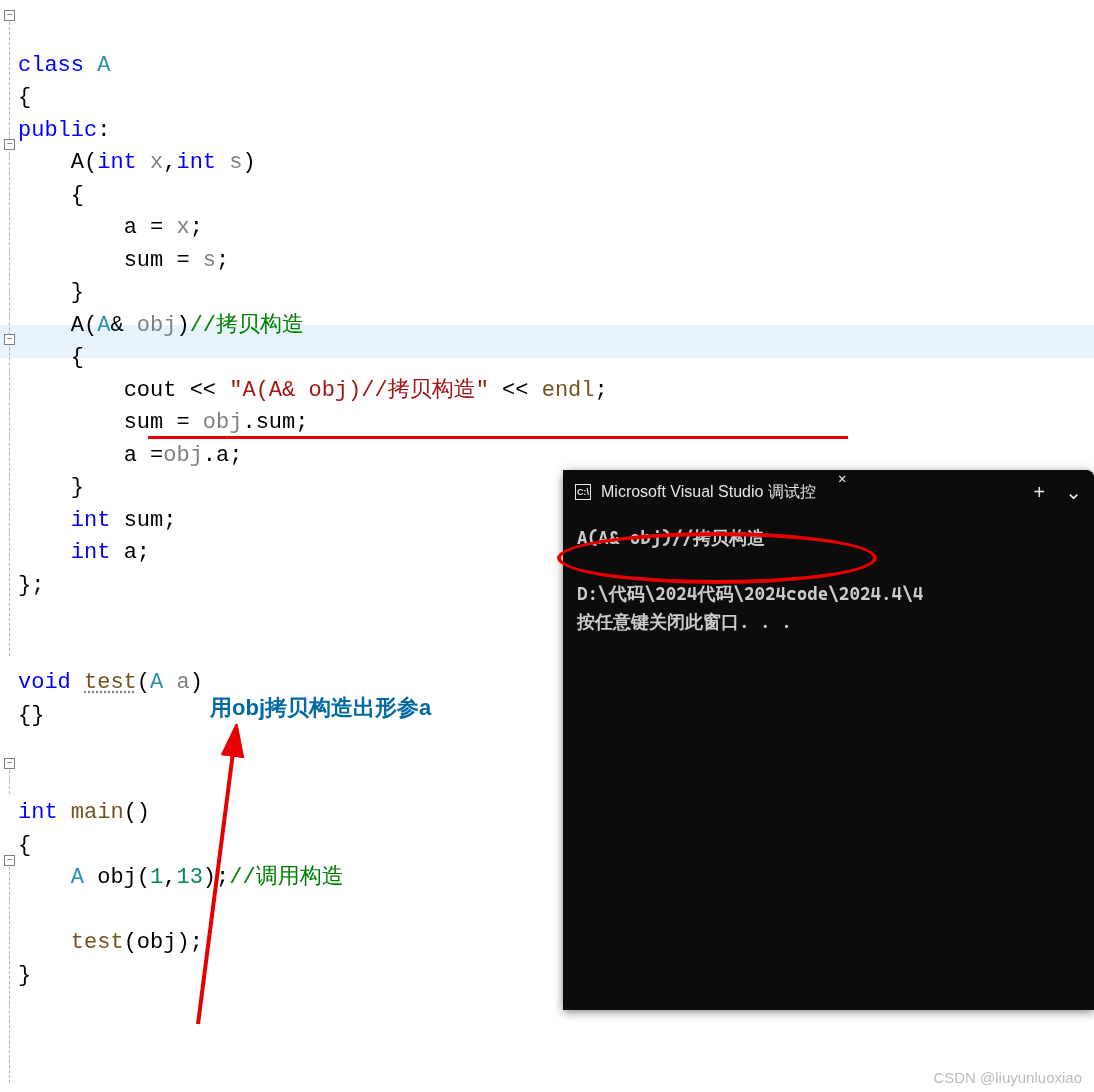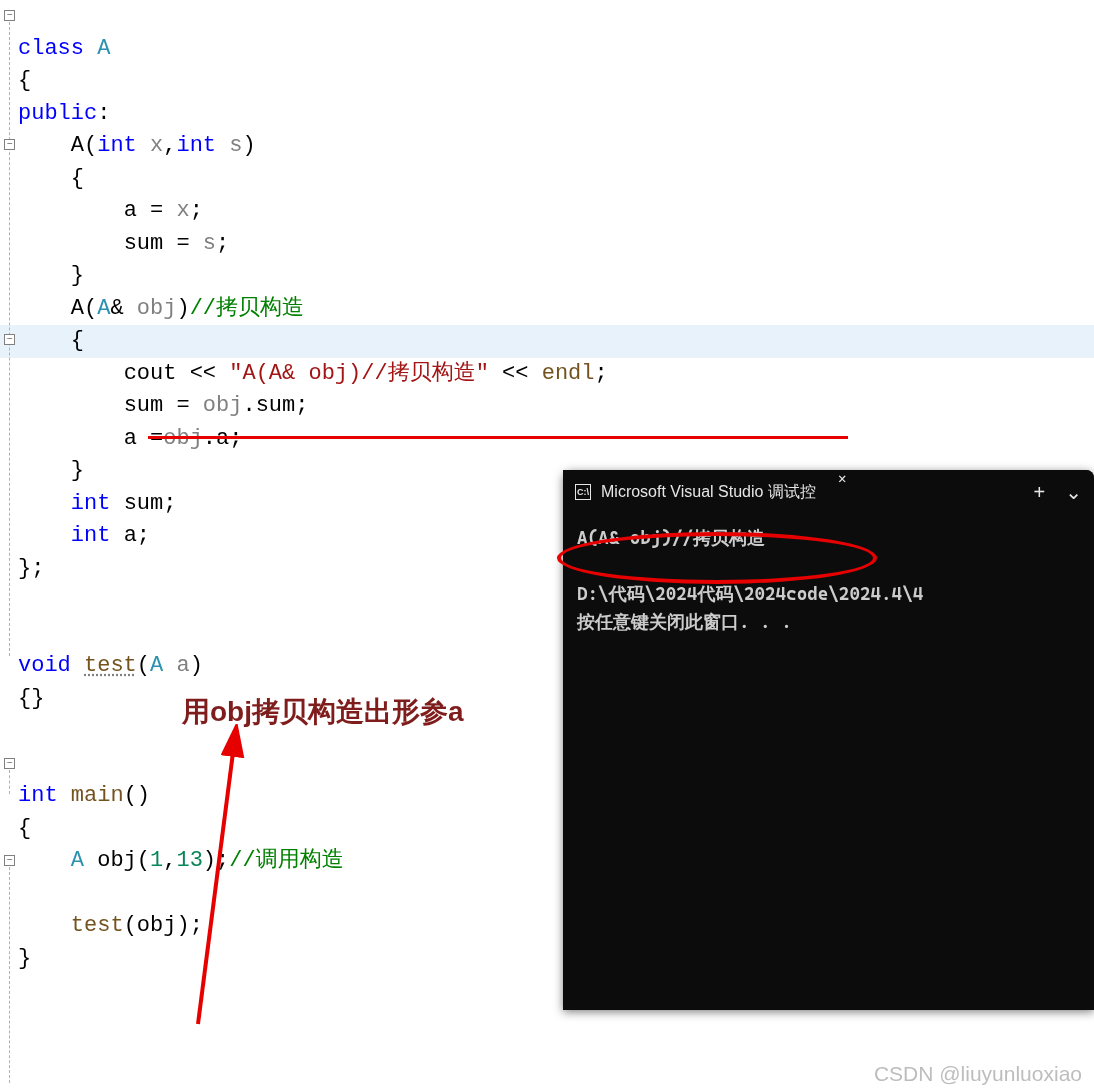--- a/index.html
+++ b/index.html
@@ -29,21 +29,21 @@
     background: #fff;
   }
   .dotted-line {
     position: absolute;
     left: 9px;
     width: 0;
     border-left: 1px dashed #b0b0b0;
   }
   .code-area {
     position: absolute;
-    left: 18px; top: 0;
+    left: 18px; top: 17px;
     white-space: pre;
     line-height: 32.5px;
   }
   .kw { color: #0000ff; }
   .type { color: #2b91af; }
   .ident { color: #000000; }
   .param { color: #808080; }
   .comment { color: #008000; }
   .str { color: #a31515; }
   .func { color: #74531f; }
@@ -58,24 +58,25 @@
     background: #e8f2fa;
     z-index: -1;
   }
   .red-underline {
     position: absolute;
     height: 0;
     border-bottom: 3px solid #e60000;
   }
   .red-annotation {
     position: absolute;
-    color: #7f1d1d;
+    color: #0369a1;
     font-weight: bold;
     font-family: "Microsoft YaHei", sans-serif;
-    font-size: 28px;
+    font-size: 22px;
+    margin-left: 28px;
   }
   
   .terminal {
     position: absolute;
     background: #0c0c0c;
     box-shadow: 0 2px 10px rgba(0,0,0,.5);
     border-radius: 8px 8px 0 0;
   }
   .term-tabbar {
     height: 44px;
@@ -126,21 +127,21 @@
     border: 4px solid #e60000;
     border-radius: 50%;
     background: transparent;
   }
   .watermark {
     position: absolute;
     right: 12px;
     bottom: 6px;
     font-family: "Microsoft YaHei", sans-serif;
     color: #bdbdbd;
-    font-size: 21px;
+    font-size: 15px;
   }
   svg.arrow { position: absolute; }
 </style>
 </head>
 <body>
 
 <div class="hl-line" style="top:325px;"></div>
 
 <div class="gutter">
   <div class="fold" style="top:10px;">−</div>

